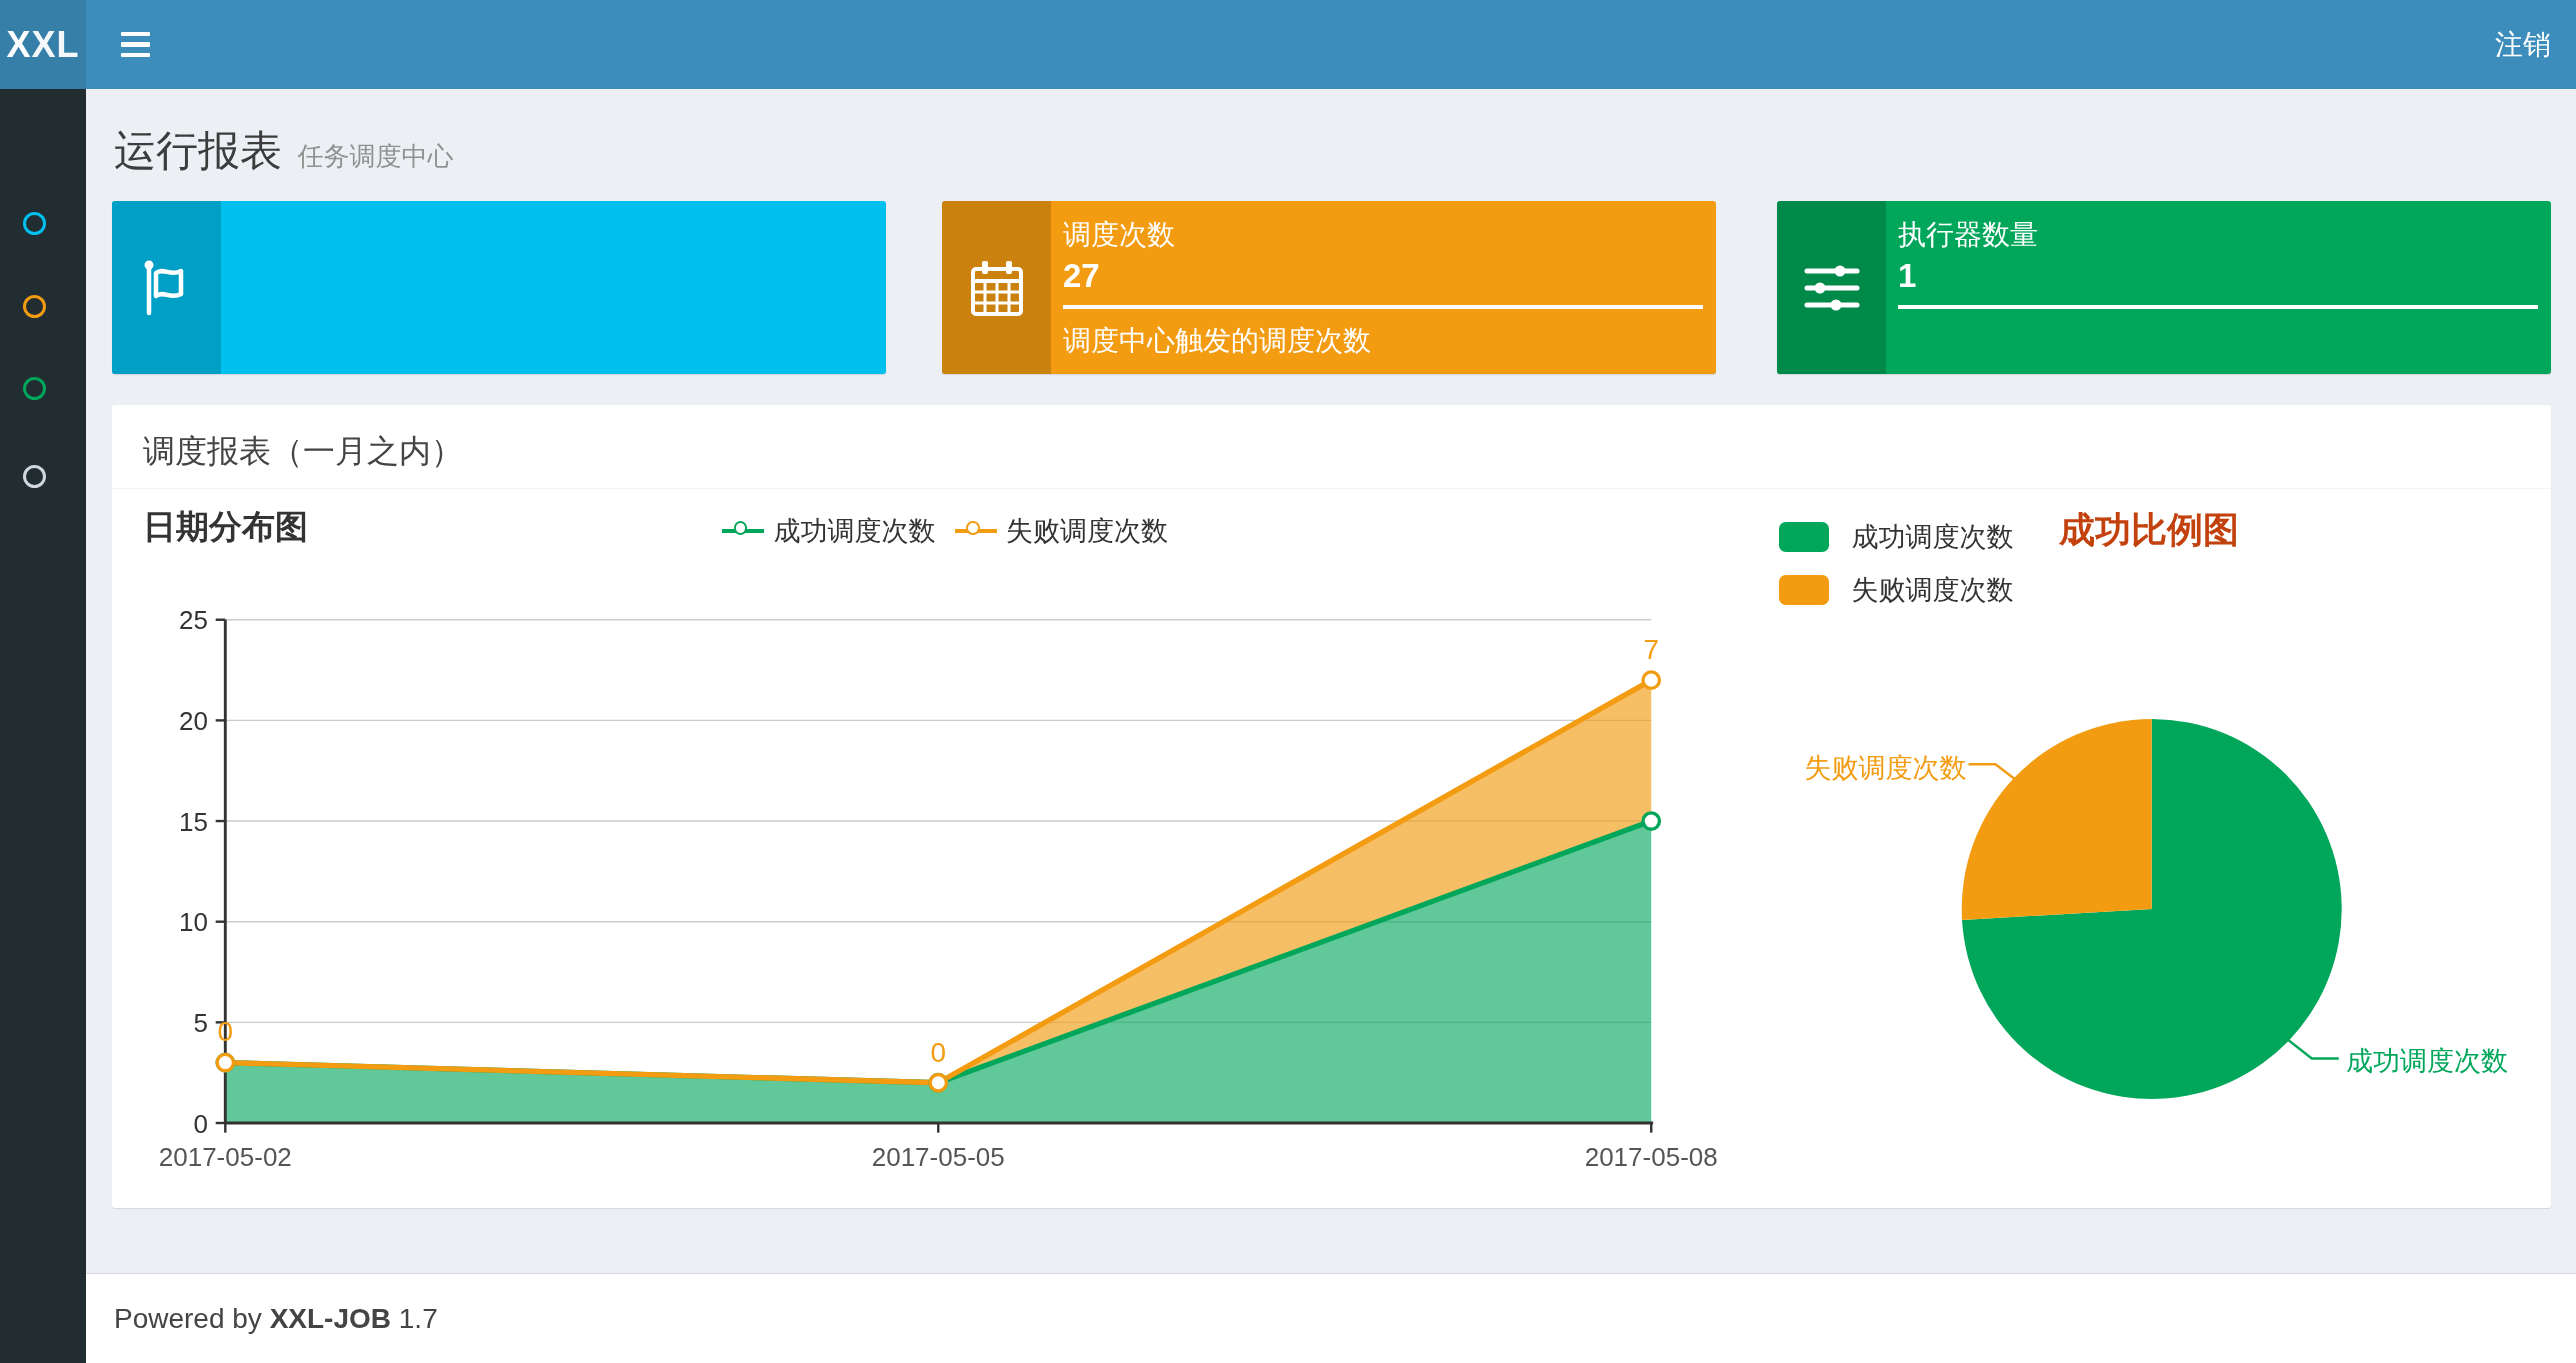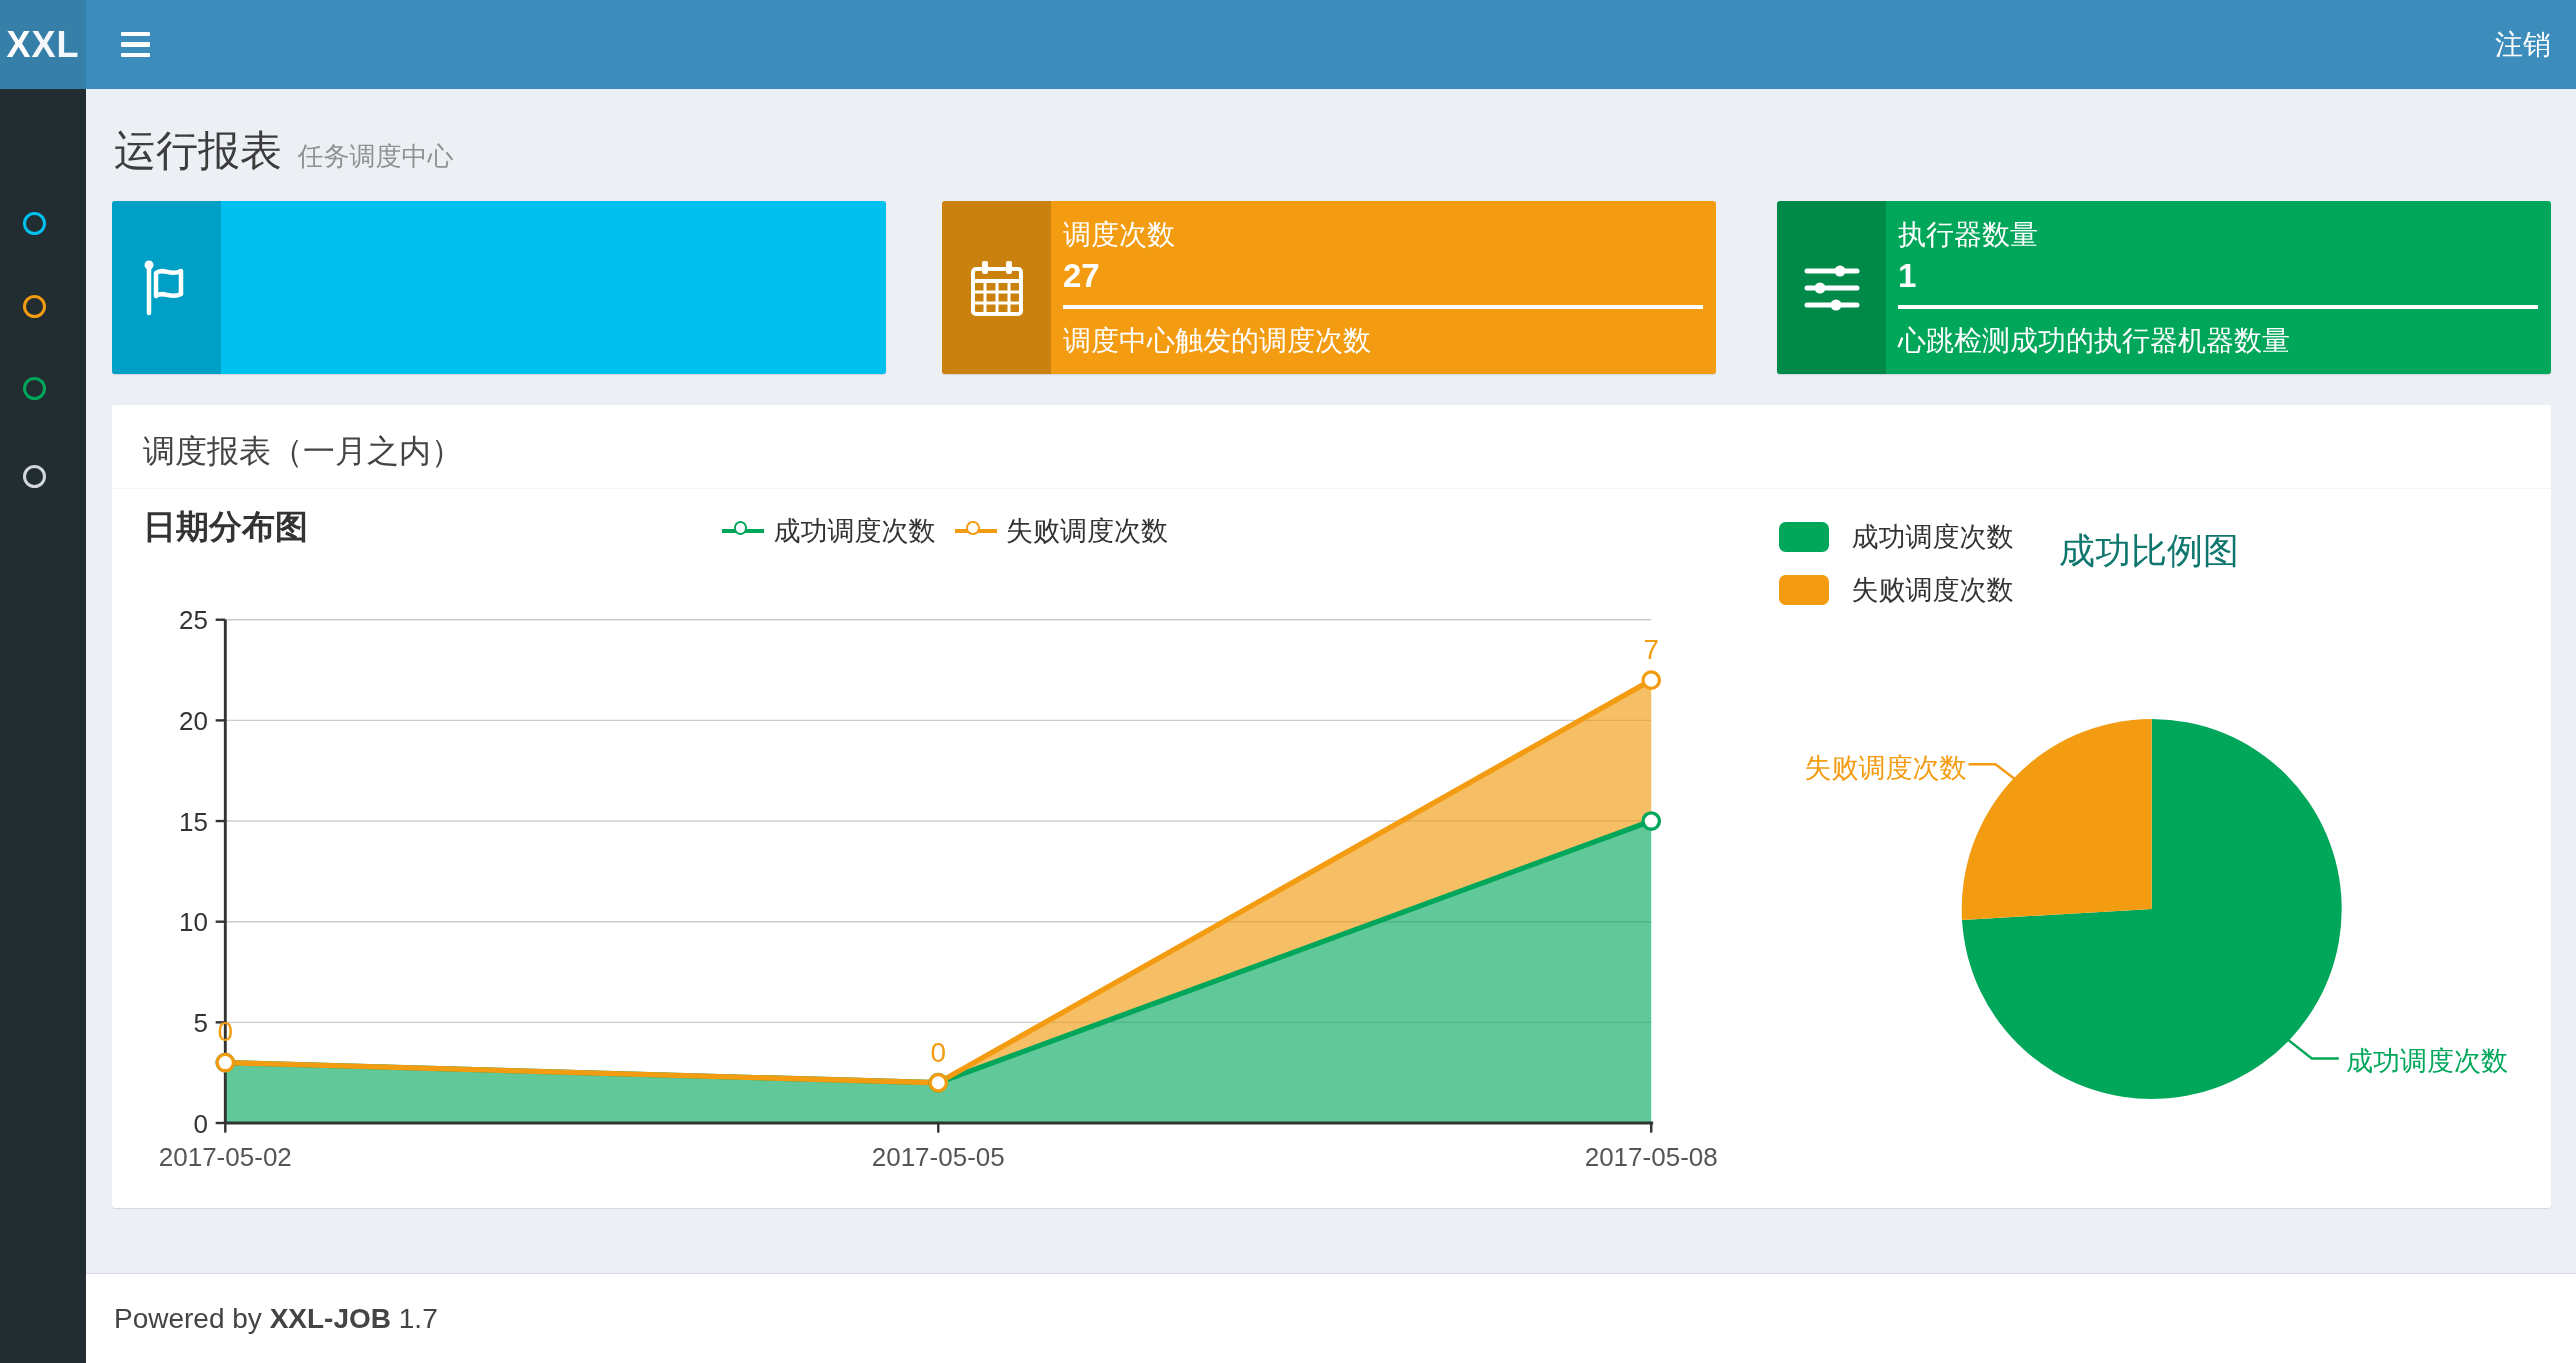--- a/index.html
+++ b/index.html
@@ -51,21 +51,21 @@
   .line-legend .item { display:flex; align-items:center; gap:9.6px; cursor:pointer; }
   .line-legend .marker { position:relative; width:42px; height:21px; }
   .line-legend .marker .bar { position:absolute; left:0; right:0; top:8.7px; height:3.9px; }
   .line-legend .marker .dot { position:absolute; left:11.6px; top:1px; width:13.5px; height:13.5px; background:#fff;
                               border:2.9px solid; border-radius:50%; }
   .line-legend .lbl { font-size:27px; color:#333; }
 
   .pie-legend-item { position:absolute; left:14.5px; display:flex; align-items:center; gap:23px; cursor:pointer; }
   .pie-swatch { width:50px; height:30px; border-radius:6.7px; }
   .pie-leg-lbl { font-size:27px; color:#333; }
-  .pie-title { position:absolute; left:295px; top:26px; font-size:36px; font-weight:normal; color:#0f766e; }
+  .pie-title { position:absolute; left:295px; top:5px; font-size:36px; font-weight:bold; color:#c2410c; }
   .pie-label { position:absolute; font-size:27px; }
 
   .plot-svg { position:absolute; left:0; top:0; }
 
   
   .footer { position:absolute; left:86px; top:1273px; width:2490px; height:91px; background:#fff;
             border-top:1.9px solid #d2d6de; }
   .footer-left { position:absolute; left:28px; top:0; height:89px; line-height:89px; font-size:28px; color:#444; }
   .footer-right { position:absolute; right:26px; top:0; height:89px; line-height:89px; font-size:28px; color:#444; }
   .footer b { font-weight:bold; }
@@ -139,21 +139,20 @@
       <line x1="7" y1="32" x2="57" y2="32"></line>
       <circle cx="20" cy="32" r="5.5" fill="#fff" stroke="none"></circle>
       <line x1="7" y1="49" x2="57" y2="49"></line>
       <circle cx="36" cy="49" r="5.5" fill="#fff" stroke="none"></circle>
     </svg>
   </div>
   <div class="ib-content">
     <div class="ib-label">执行器数量</div>
     <div class="ib-value">1</div>
     <div class="ib-divider"></div>
-    <div class="ib-desc">心跳检测成功的执行器机器数量</div>
   </div>
 </div>
 
 <div class="panel">
   <div class="panel-header">
     <div class="panel-title">调度报表（一月之内）</div>
   </div>
 
   <div class="chart-left">
     <div class="chart-title">日期分布图</div>

